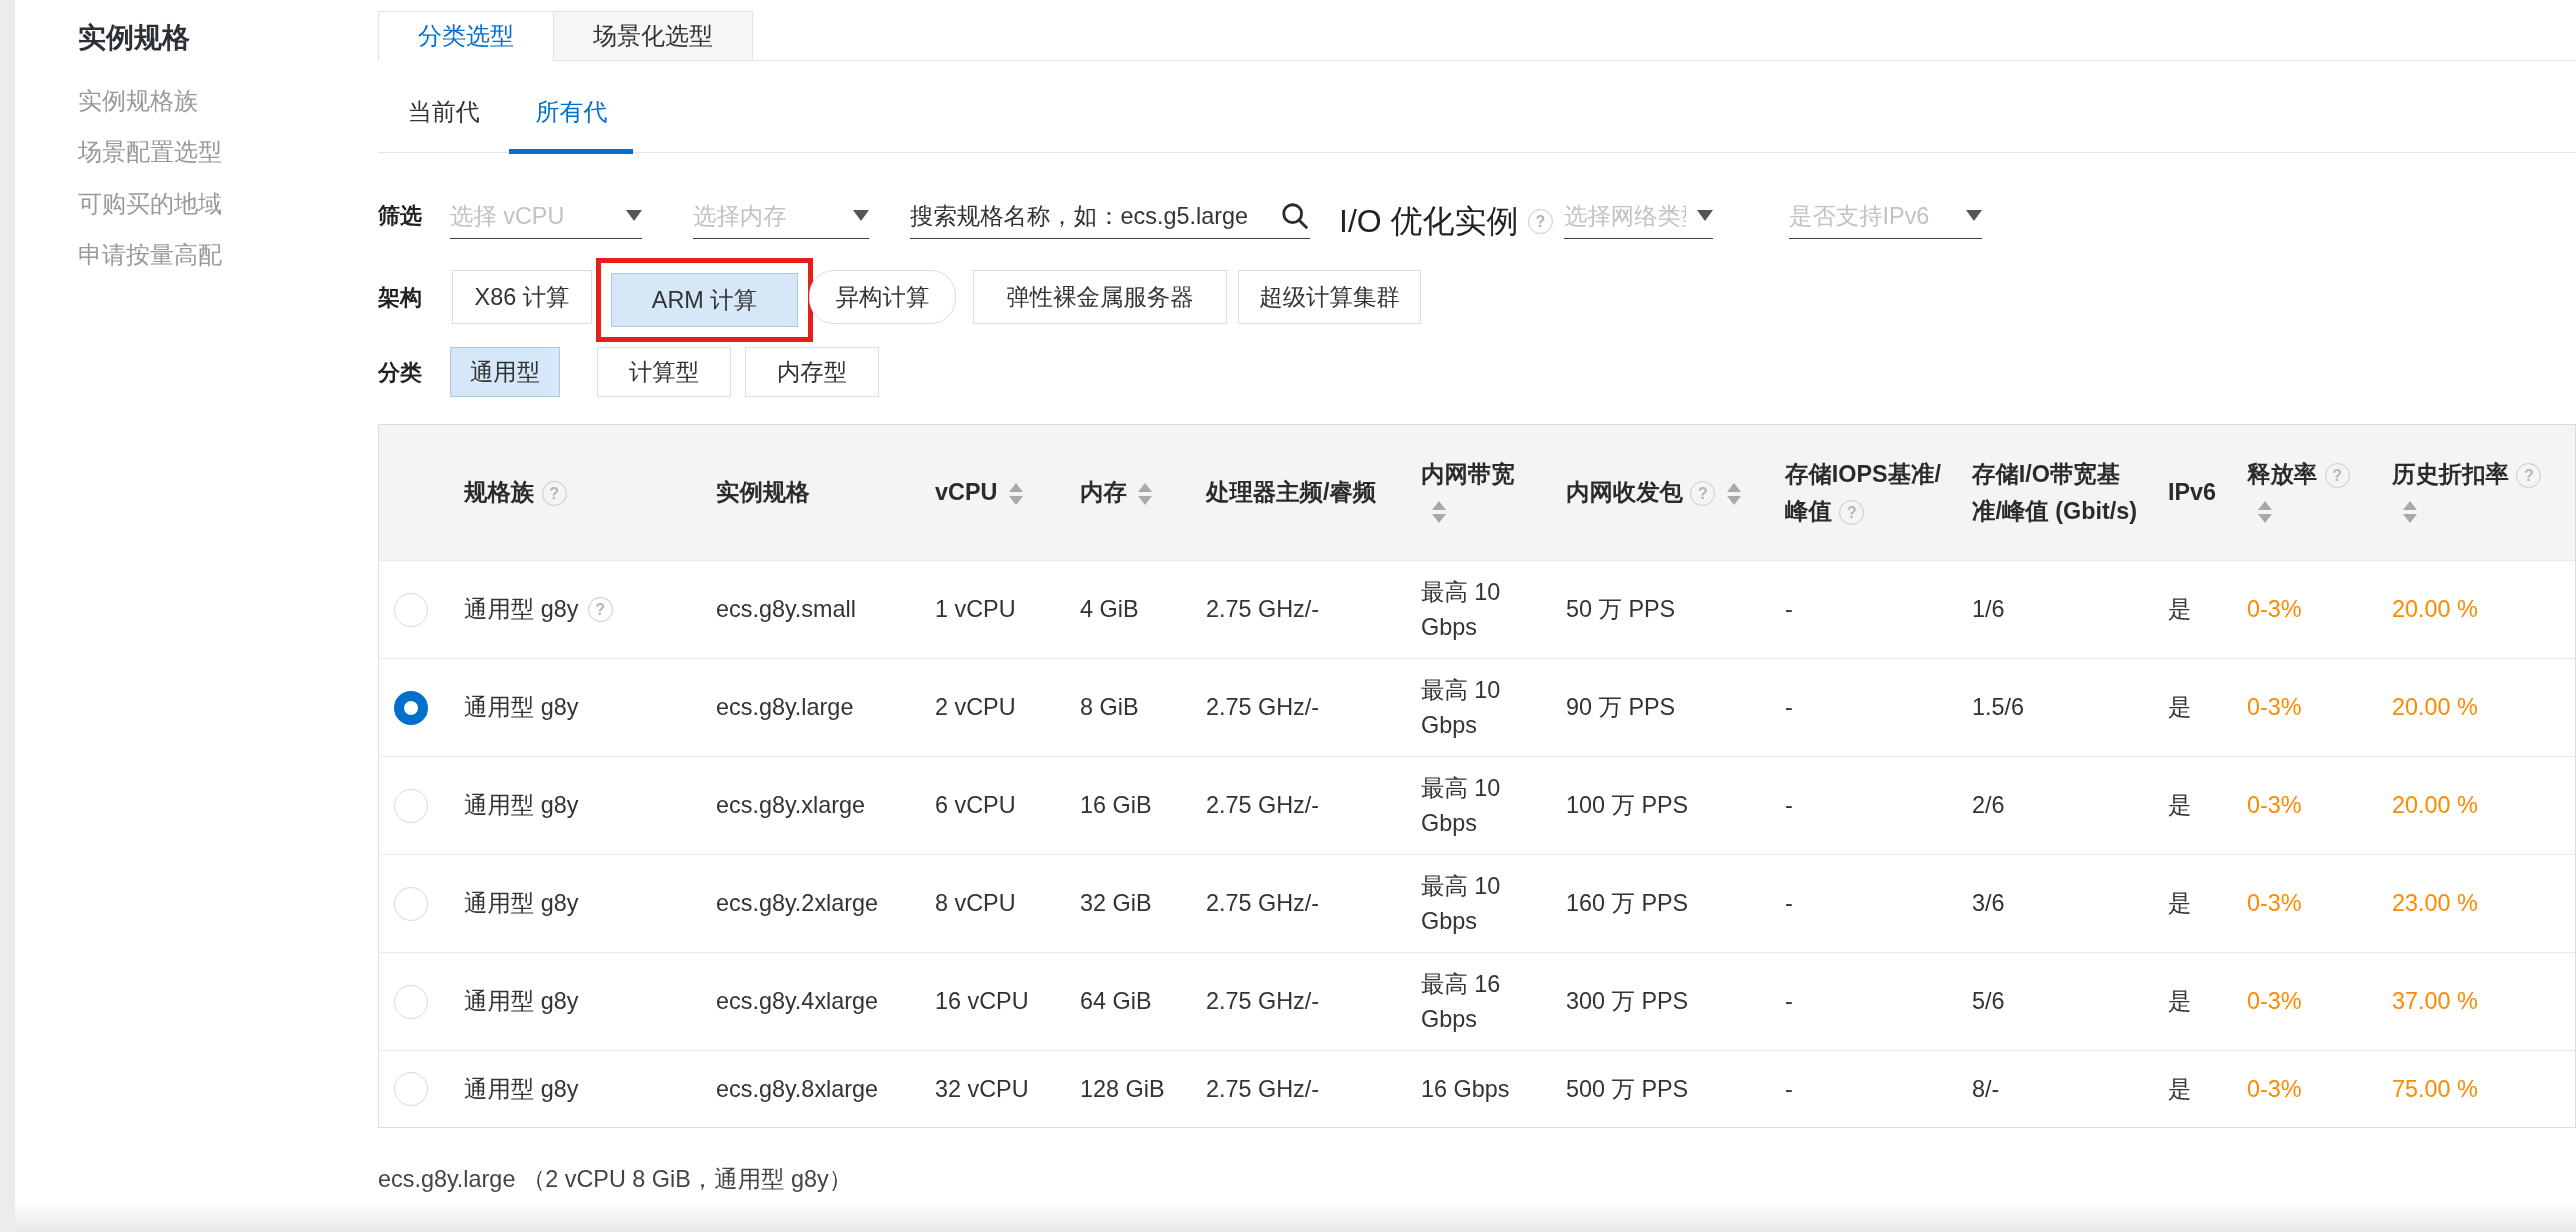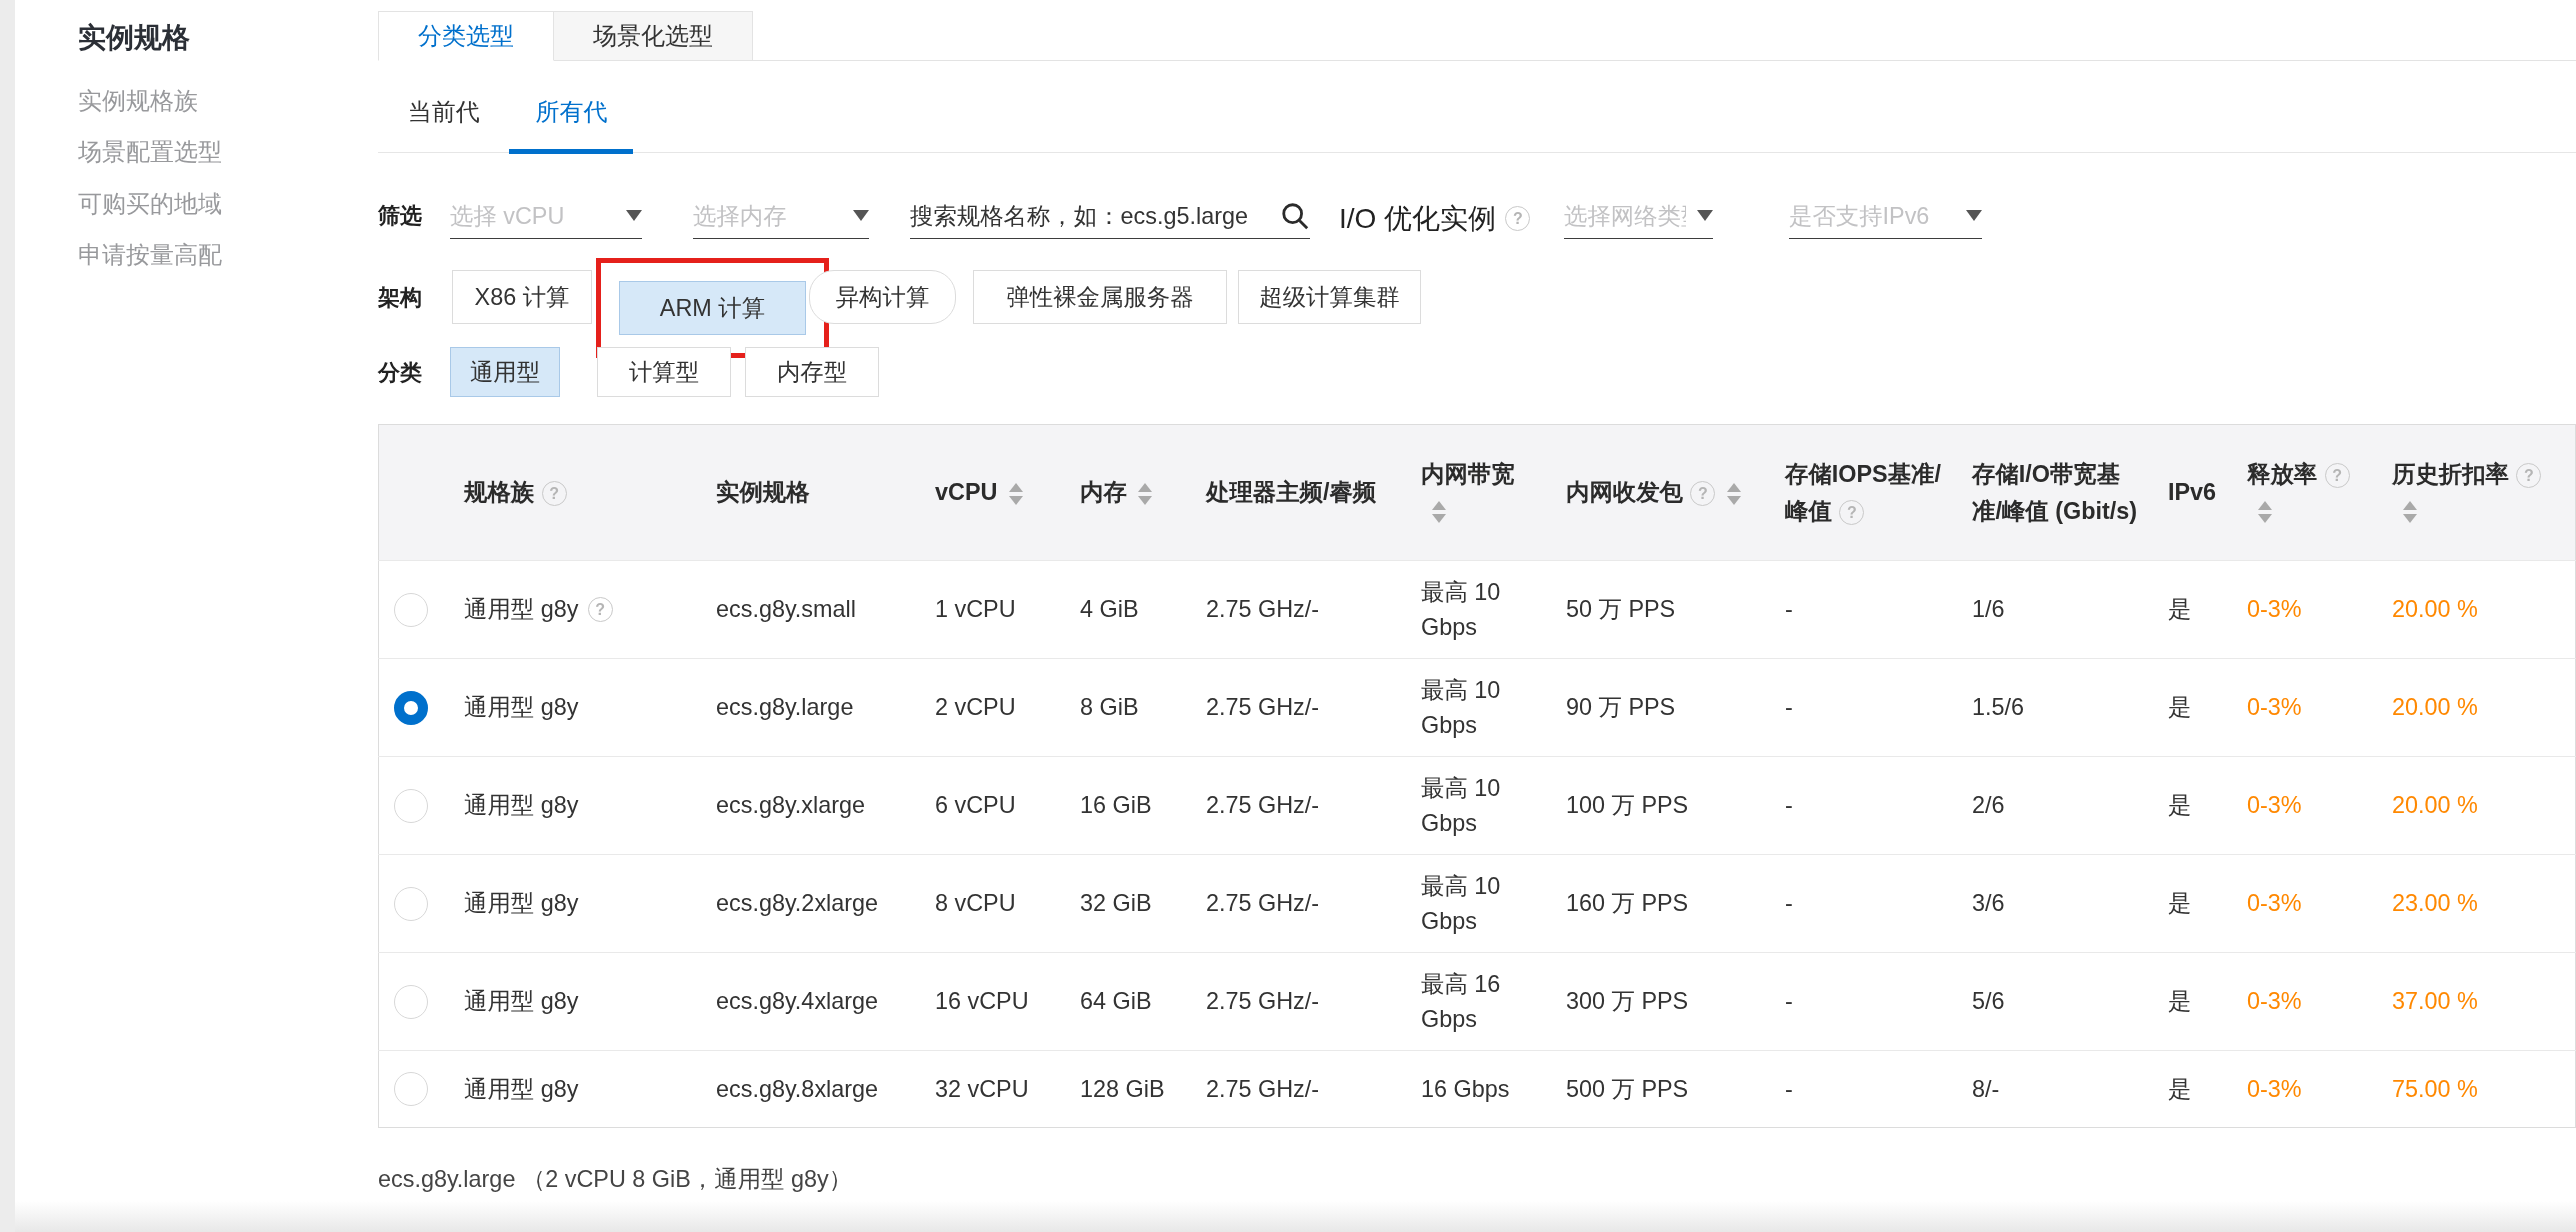--- a/index.html
+++ b/index.html
@@ -33,35 +33,35 @@
   .filter-row { position:absolute; left:378px; top:192px; right:0; height:54px; }
   .filter-label, .row-label { font-size:22px; font-weight:bold; color:#222; line-height:47px; }
   .uselect { position:absolute; top:1.9px; height:45px; display:flex; align-items:center;
              justify-content:space-between; border-bottom:1.9px solid #3d3d3d; cursor:pointer; }
   .uselect .ph { color:#c2c2c4; font-size:23.4px; white-space:nowrap; overflow:hidden; }
   .caret { width:0; height:0; border-left:8.4px solid transparent; border-right:8.4px solid transparent;
            border-top:11.2px solid #555; margin-left:11.2px; flex:none; }
   .usearch { position:absolute; top:1.9px; height:45px; display:flex; align-items:center;
              justify-content:space-between; border-bottom:1.9px solid #3d3d3d; cursor:text; }
   .io-wrap { position:absolute; top:7.5px; display:flex; align-items:center; gap:9.3px; }
-  .io-wrap .lbl { font-size:28px; color:#222; white-space:nowrap; }
+  .io-wrap .lbl { font-size:32px; color:#222; white-space:nowrap; }
 
   .help { display:inline-flex; align-items:center; justify-content:center; width:25px; height:25px;
           border:1.9px solid #c9c9c9; border-radius:50%; color:#b5b5b5; font-size:16px; font-weight:bold;
           flex:none; vertical-align:middle; }
 
   
   .arch-row { position:absolute; left:378px; top:270px; right:0; height:54px; }
   .cat-row  { position:absolute; left:378px; top:347px; right:0; height:50px; }
   .opt-btn { position:absolute; top:0; height:54px; background:#fff; border:1.9px solid #dcdcdc;
              display:flex; align-items:center; justify-content:center; font-size:23.4px; color:#333;
              cursor:pointer; white-space:nowrap; }
   .cat-row .opt-btn { height:50px; }
   .opt-btn.selected { background:var(--sel-fill); border-color:#a9c9e8; }
-  .red-box { position:absolute; top:-12px; border:5.6px solid var(--red); padding:18px; background:transparent; }
+  .red-box { position:absolute; top:-12px; border:5.6px solid var(--red); padding:10px; background:transparent; }
   .red-box .opt-btn { position:relative; left:0; }
 
   
   .table-wrap { position:absolute; left:378px; top:424px; }
   table { border-collapse:collapse; table-layout:fixed; width:2198px; background:#fff;
           border:0.9px solid #dcdcdc; }
   thead th { background:#f4f4f6; height:136px; text-align:left; font-size:23.4px; font-weight:bold;
              color:#2b2b2b; padding:0 9.3px 0 20.5px; vertical-align:middle; line-height:37px; }
   tbody td { border-top:0.9px solid #e9e9e9; font-size:23.4px; color:#333; padding:0 9.3px 0 20.5px;
              vertical-align:middle; line-height:35px; background:#fff; }

